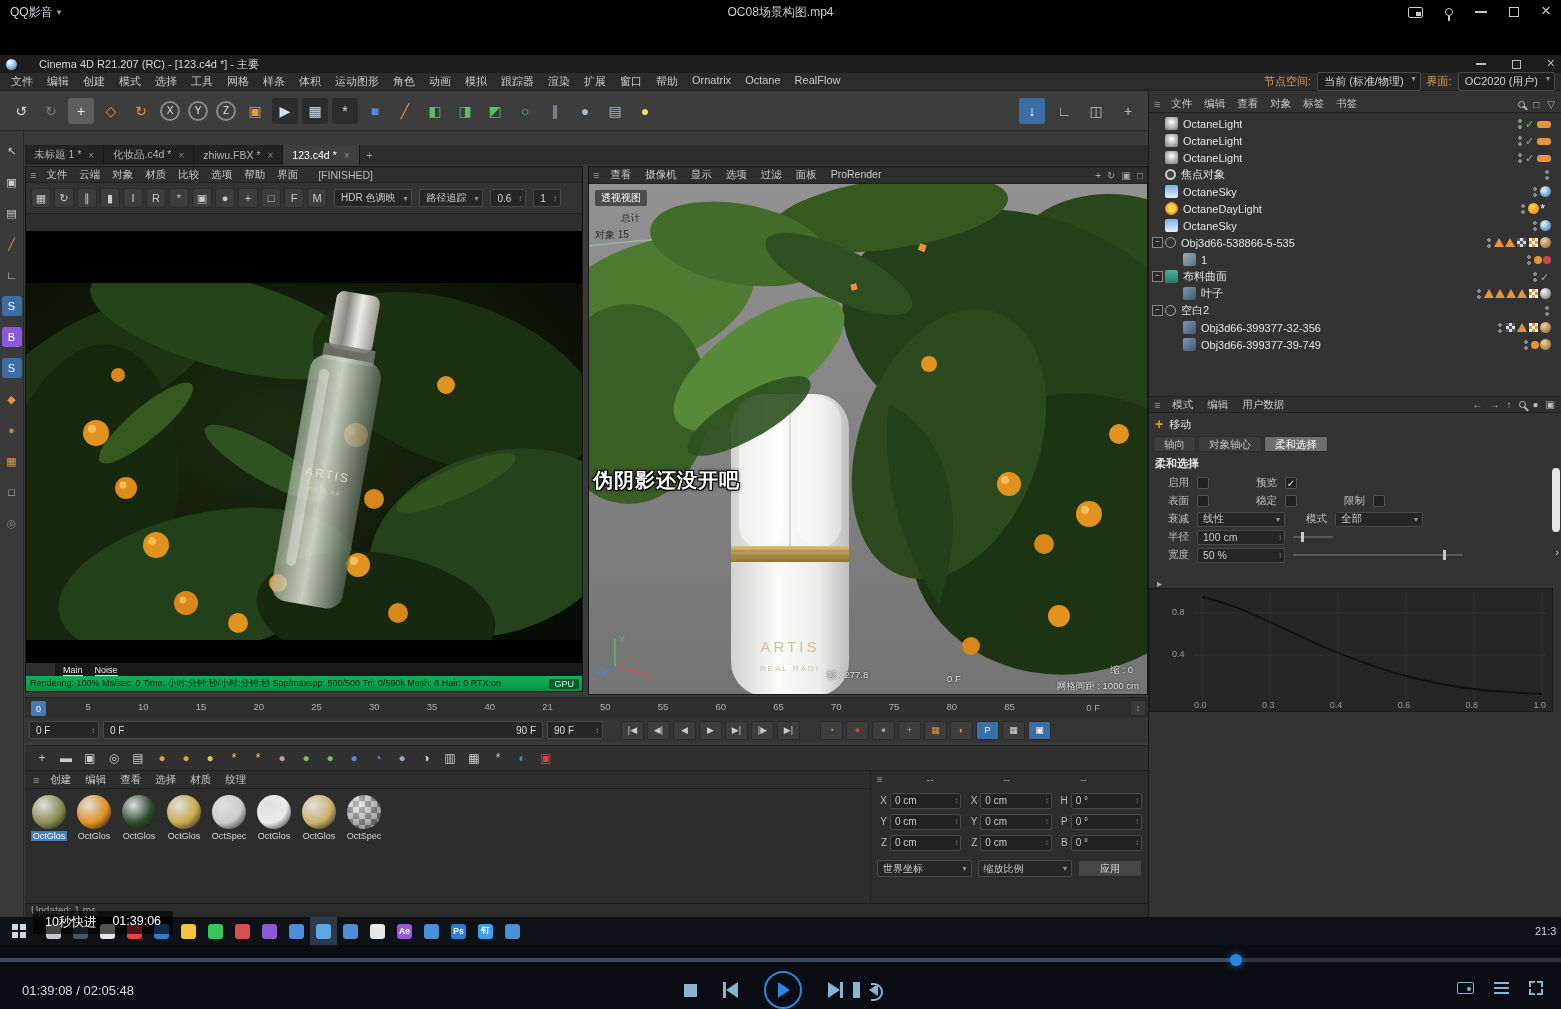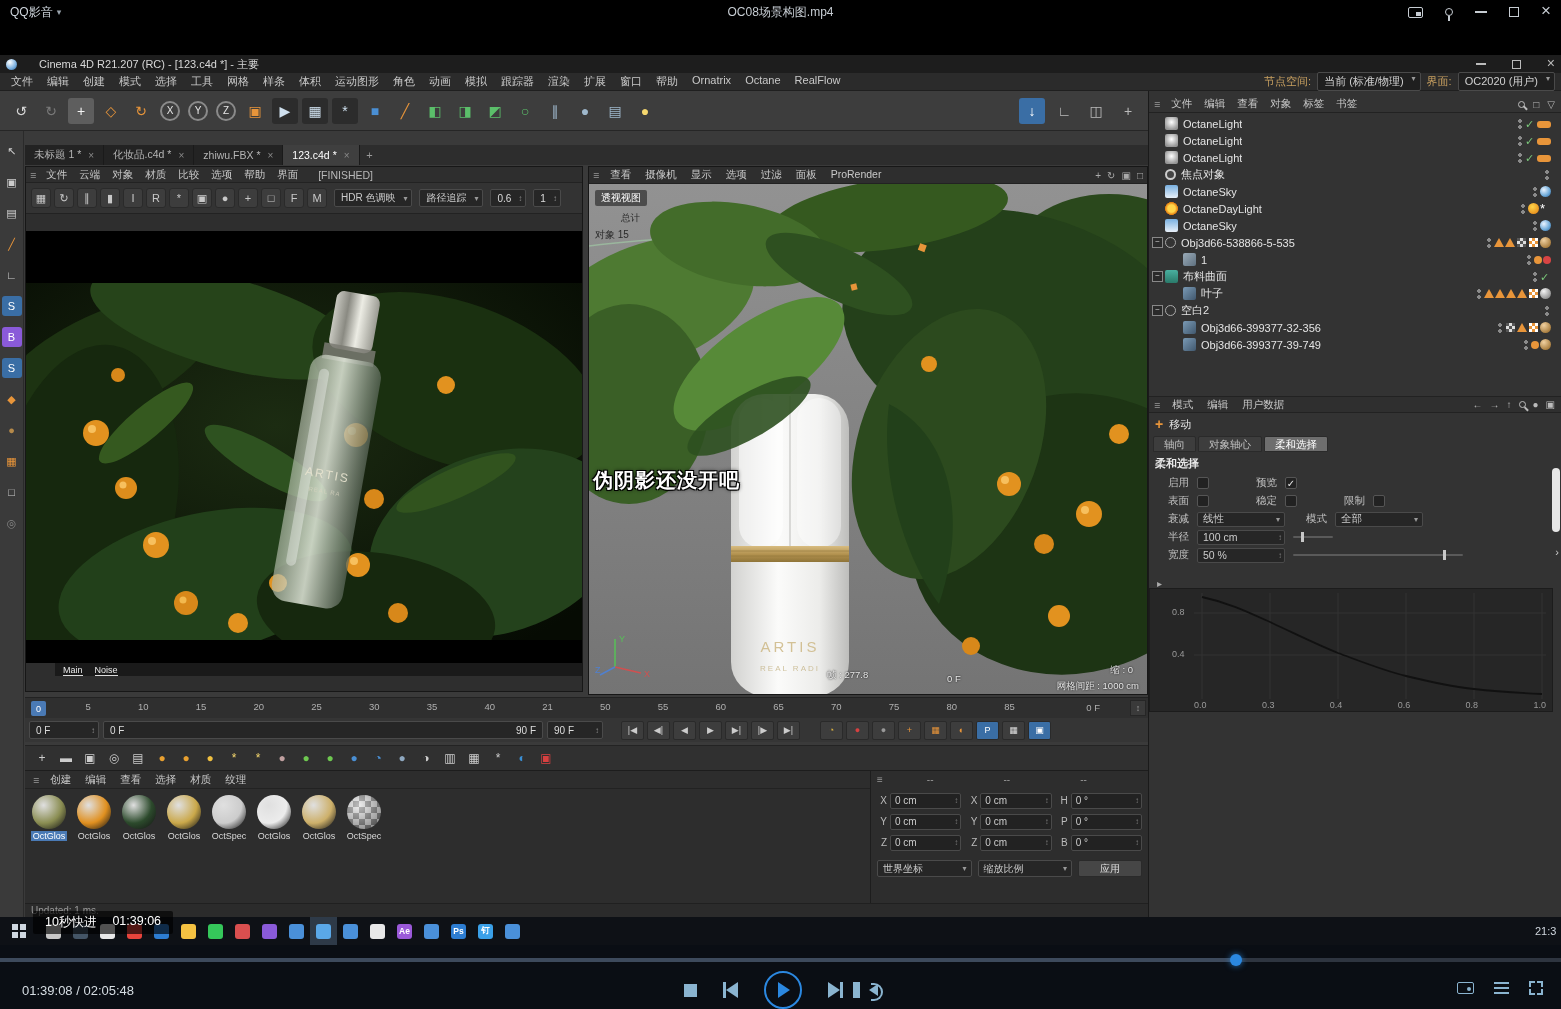--- a/index.html
+++ b/index.html
@@ -470,20 +470,24 @@
         </div>
       </div>
 
       <div class="lv-tabs">
         <div style="display:flex;gap:12px">
 
         <span class="lv-tab">Main</span>
             <span class="lv-tab">Noise</span>
           </div>
       </div>
+      <div class="lv-status">
+        <span>Rendering: 100%   Ms/sec: 0   Time: 小时:分钟:秒/小时:分钟:秒   Spp/maxspp: 500/500   Tri: 0/590k   Mesh: 8   Hair: 0   RTX:on</span>
+        <span class="lv-gpu">GPU</span>
+      </div>
     </div>
 
     <div class="vp">
       <div class="vp-menubar">
         <span class="burger" style="padding:0 4px"></span>
         <div style="display:flex">
 
         <span class="menu-item">查看</span>
             <span class="menu-item">摄像机</span>
             <span class="menu-item">显示</span>

